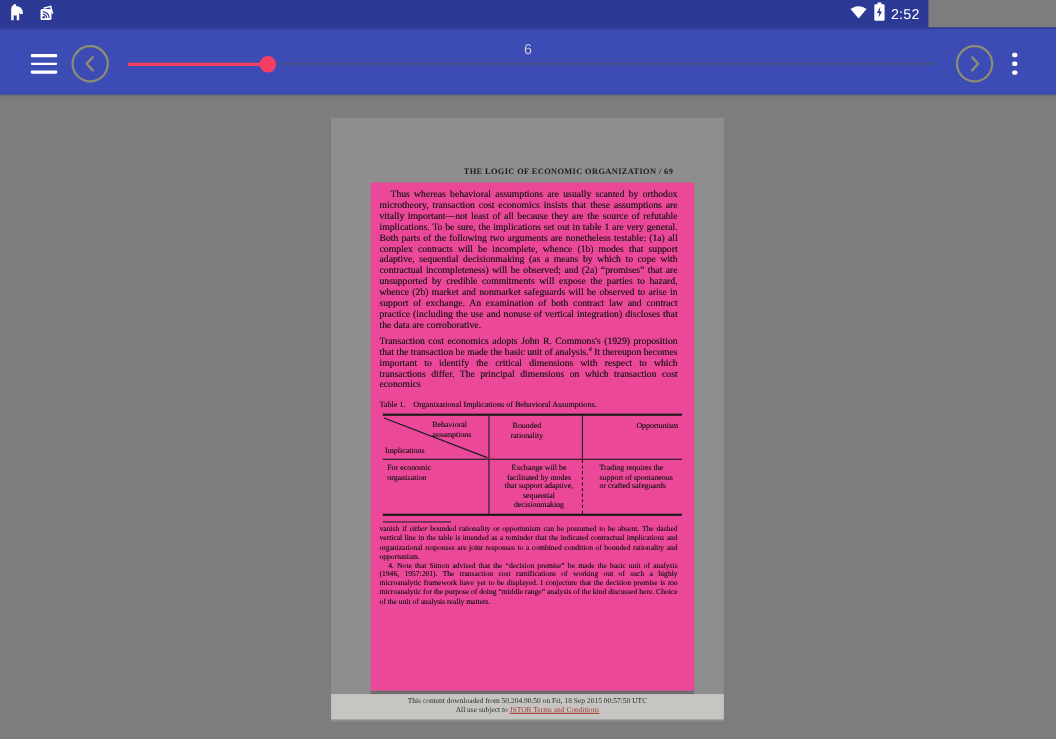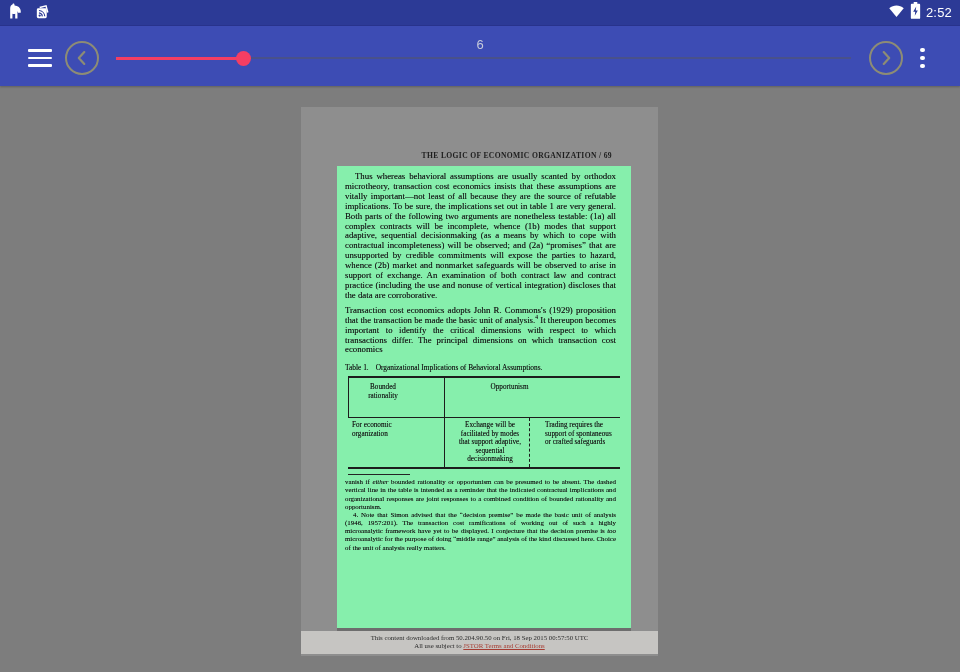--- a/index.html
+++ b/index.html
@@ -1,20 +1,20 @@
 <!DOCTYPE html>
 <html><head>
 <meta charset="utf-8">
 <style>
   html,body{margin:0;padding:0;}
   body{width:960px;height:672px;overflow:hidden;background:#7d7d7d;position:relative;
        font-family:"Liberation Sans",sans-serif;-webkit-font-smoothing:antialiased;}
 
   
-  .statusbar{position:absolute;top:0;left:0;width:960px;height:25px;background:#2c3a96;z-index:30;
+  .statusbar{position:absolute;top:0;left:0;width:844px;height:25px;background:#2c3a96;z-index:30;
              display:flex;align-items:center;}
   .sb-left{position:absolute;left:8px;top:3px;display:flex;gap:8px;align-items:center;}
   .sb-right{position:absolute;right:6px;top:0;height:25px;display:flex;gap:5px;align-items:center;}
   .sb-time{color:#fff;font-size:13px;letter-spacing:.2px;padding-right:2px;}
 
   
   .toolbar{position:absolute;top:25px;left:0;width:960px;height:60px;background:#3d4cb4;
            border-top:1px solid #28338c;box-shadow:0 1px 2px rgba(0,0,0,.25);z-index:25;}
   .pageno{position:absolute;left:0;right:0;top:11px;text-align:center;
           font-size:13px;color:#c7cbdb;}
@@ -29,21 +29,21 @@
   .slider-thumb{position:absolute;left:120px;top:4px;width:15px;height:15px;border-radius:50%;background:#f43e63;}
   .kebab{position:absolute;left:915px;top:15px;width:15px;height:34px;display:flex;flex-direction:column;
          align-items:center;justify-content:center;gap:3.4px;cursor:pointer;}
   .kebab i{width:4.4px;height:4.4px;border-radius:50%;background:#fff;}
 
   
   .content{position:absolute;top:85px;left:0;width:784px;height:587px;background:#7d7d7d;}
   .sheet{position:absolute;left:301px;top:22px;width:357px;height:549px;background:#8e8e8e;}
   .running-head{position:absolute;top:44px;right:46px;font-family:"Liberation Serif",serif;
                 font-size:7.6px;font-weight:600;letter-spacing:.35px;color:#1d1d1d;}
-  .scanblock{position:absolute;left:36px;top:59px;width:294px;height:462px;background:#86efac;
+  .scanblock{position:absolute;left:36px;top:59px;width:294px;height:462px;background:#ec4899;
              box-sizing:border-box;padding:6px 15px 0 8px;color:#141414;
              font-family:"Liberation Serif",serif;text-shadow:0 0 .4px rgba(20,20,20,.55);}
   .scanblock-edge{position:absolute;left:36px;top:521px;width:294px;height:3px;background:#6d6d6d;}
   .para{font-size:8.8px;line-height:9.9px;text-align:justify;}
   .p1{text-indent:10px;margin-top:0;}
   .sec-head{margin-top:20px;font-size:8.8px;font-variant:small-caps;letter-spacing:.5px;font-weight:500;}
   .p2{margin-top:5px;}
   .p2 sup{font-size:5.5px;line-height:0;}
   .tbl-caption{margin-top:8px;font-size:7.4px;}
   .tbl-caption .cap-label{margin-right:7px;margin-top:38px;}
@@ -155,20 +155,27 @@
 
 
       <div class="para p2"><span>Transaction cost economics adopts John R. Commons's (1929) proposition that the transaction be made the basic unit of analysis.</span><sup>4</sup><span> It thereupon becomes important to identify the critical dimensions with respect to which transactions differ. The principal dimensions on which transaction cost economics</span></div>
 
       <div class="tbl-caption">
         <span class="cap-label">Table 1.</span><span>Organizational Implications of Behavioral Assumptions.</span>
       </div>
 
       <div class="tbl">
         <div class="tr tr-h">
+          <div class="td corner">
+            <svg preserveAspectRatio="none" viewBox="0 0 96 40">
+                <line x1="1" y1="2" x2="95" y2="39" stroke="#1c1c1c" stroke-width="1.1"></line>
+              </svg>
+            <span class="top-lab">Behavioral assumptions</span>
+            <span class="bot-lab">Implications</span>
+          </div>
           <div class="td td-solid hc2">
               <span>Bounded rationality</span>
             </div>
           <div class="td td-solid hc3"><span>Opportunism</span></div>
         </div>
         <div class="tr tr-2">
           <div class="td bc1">
               <span>For economic organization</span>
             </div>
           <div class="td td-solid bc2">

